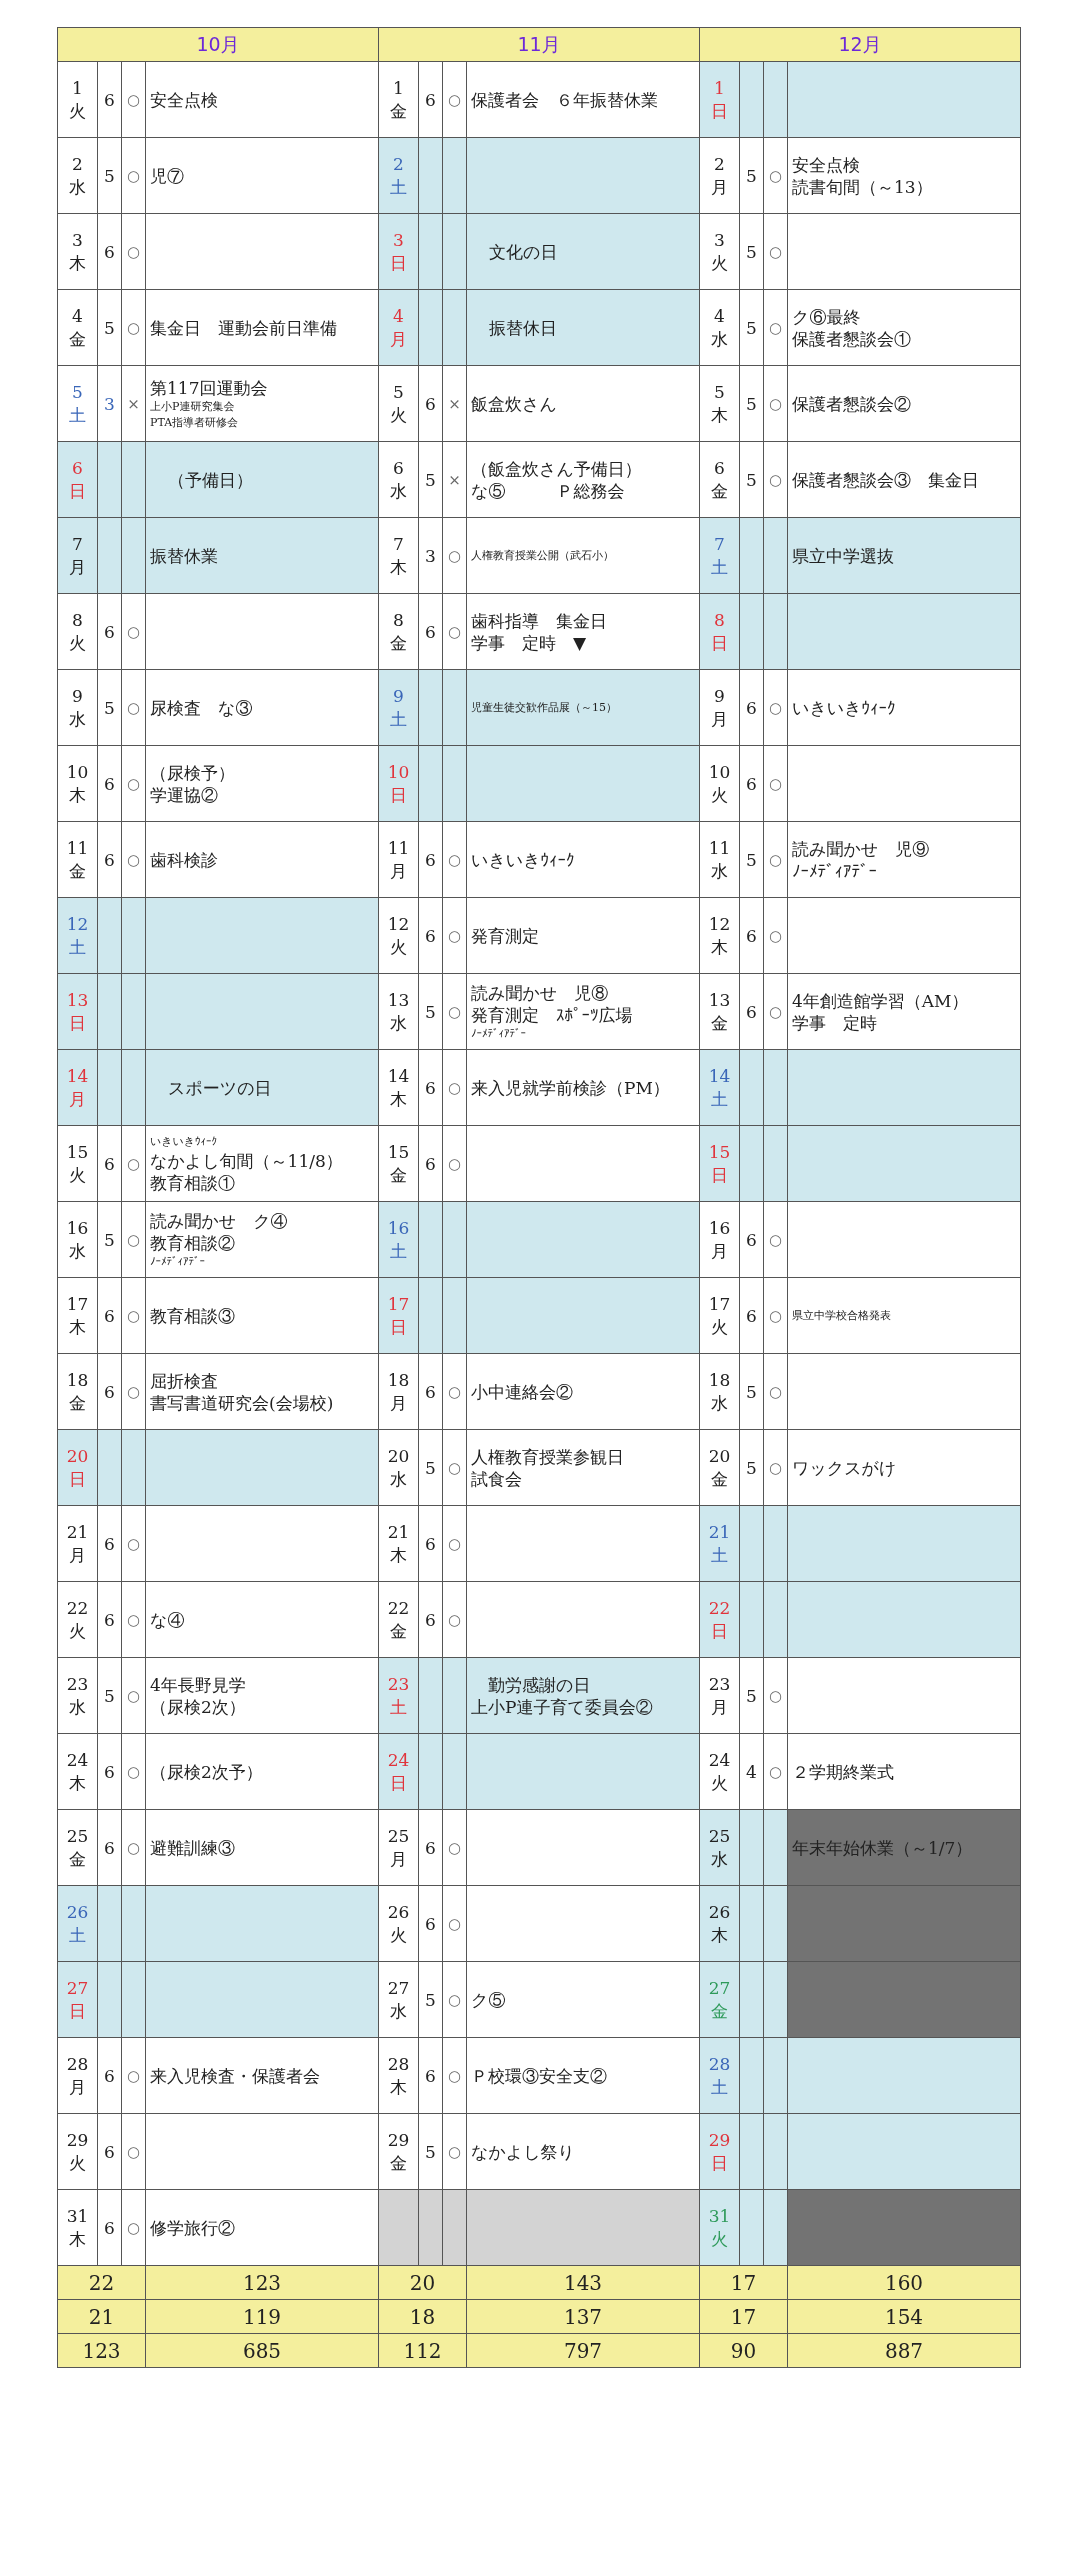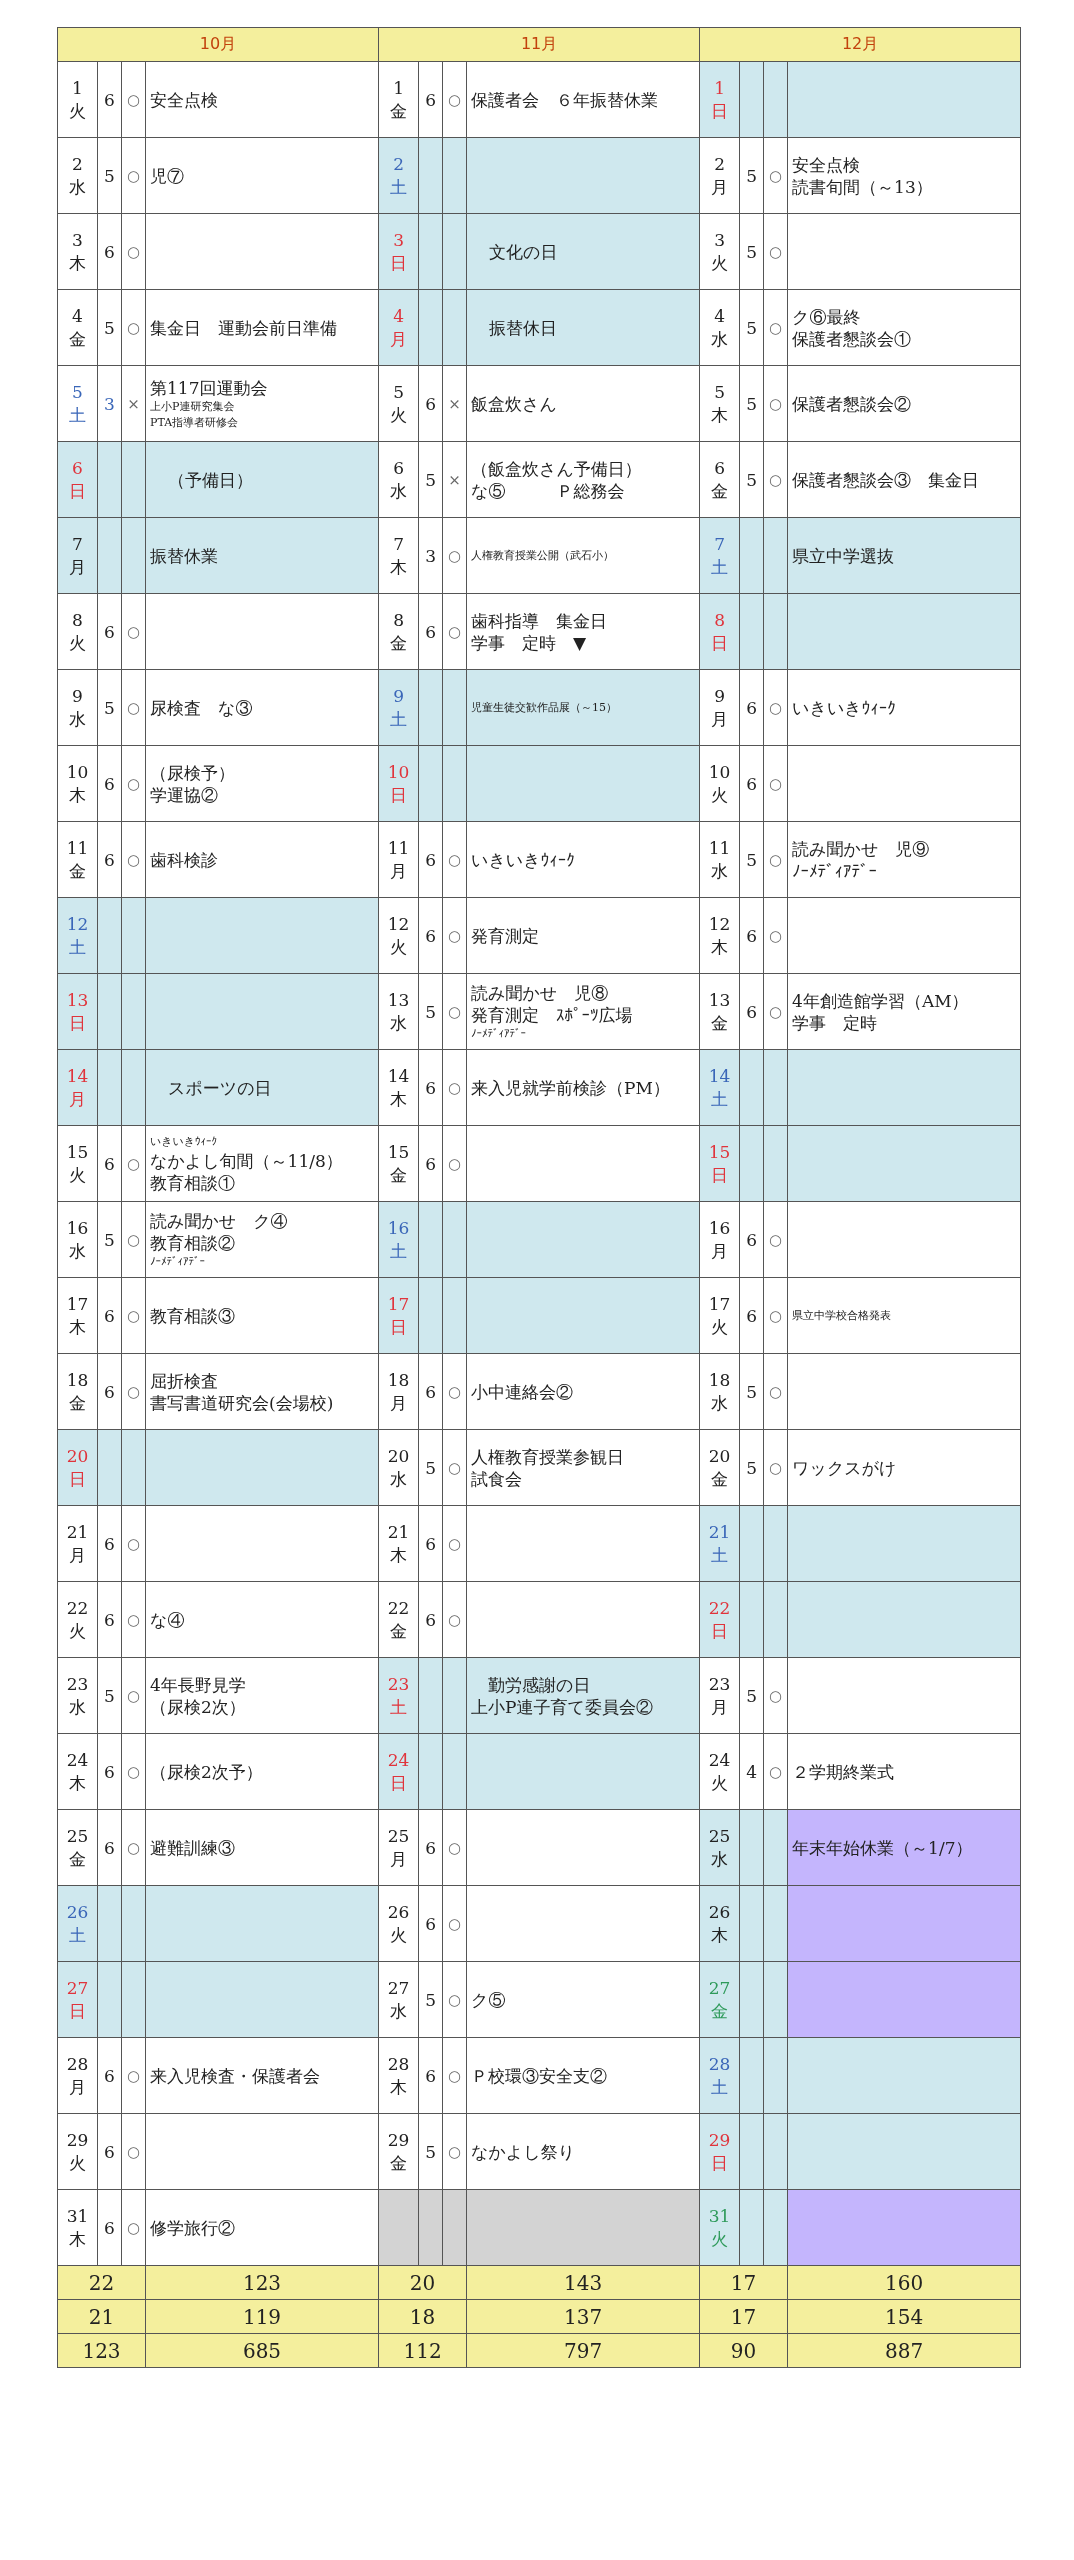--- a/index.html
+++ b/index.html
@@ -1,29 +1,29 @@
 <!DOCTYPE html>
 <html><head>
 <meta charset="utf-8">
 <style>
   html, body { margin:0; padding:0; background:#ffffff; }
   body { width:1074px; height:2560px; position:relative; font-family:"DejaVu Serif","Liberation Serif",serif; color:#222; }
   #cal { position:absolute; left:57px; top:27px; width:962px; border-collapse:collapse; table-layout:fixed; }
   #cal td, #cal th { border:1.5px solid #555; padding:0; }
-  .hdr th { background:#f4ef9d; height:33px; font-family:"DejaVu Sans","Liberation Sans",sans-serif; font-weight:normal; font-size:16px; color:#c2410c; }
+  .hdr th { background:#f4ef9d; height:33px; font-family:"DejaVu Sans","Liberation Sans",sans-serif; font-weight:normal; font-size:19px; color:#6d28d9; }
   .day td { height:75px; }
   .c-date { text-align:center; font-size:17px; line-height:23px; }
   .c-cnt { text-align:center; font-size:17px; }
   .c-mark { text-align:center; font-size:15px; color:#666; }
   .c-ev { font-size:17px; line-height:22px; padding-left:4px !important; vertical-align:middle; white-space:pre-line; }
   .ev-small { font-size:11px; line-height:16px; }
   .w { background:#ffffff; }
   .h { background:#cfe8ee; }
   .g { background:#d3d3d3; }
-  .o { background:#c4b5fd; }
+  .o { background:#737373; }
   .sat { color:#3a66b8; }
   .sun { color:#e0343c; }
   .hol { color:#2e9a5a; }
   .foot td { background:#f4ef9d; text-align:center; font-size:20px; height:33px; color:#222; }
   .indent { padding-left:22px !important; }
 </style>
 </head>
 <body>
 
 <table id="cal">

